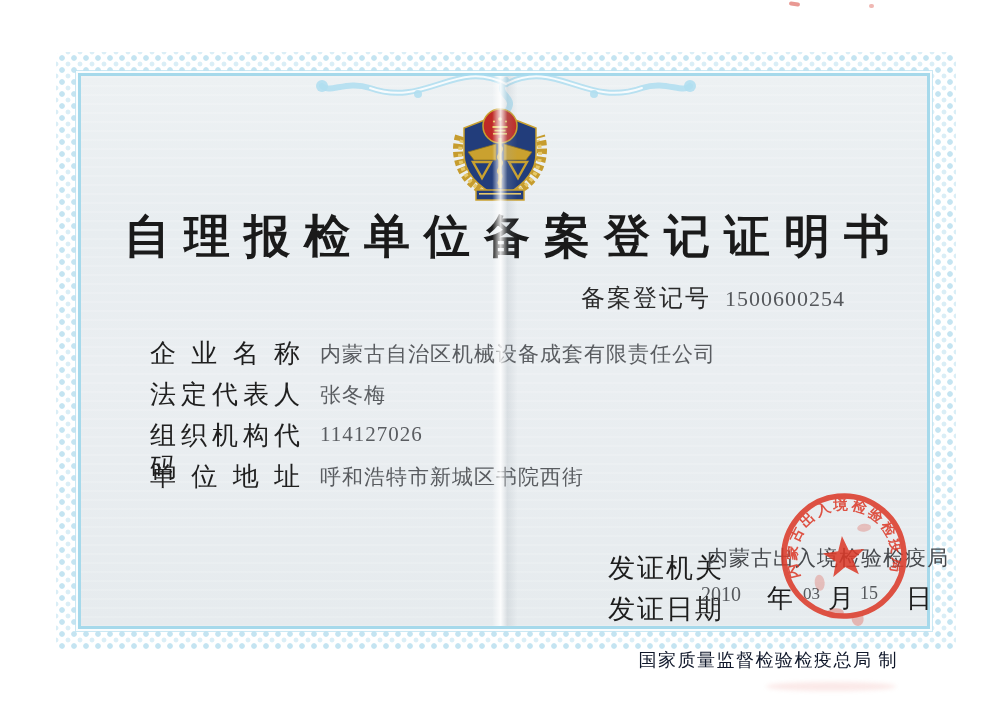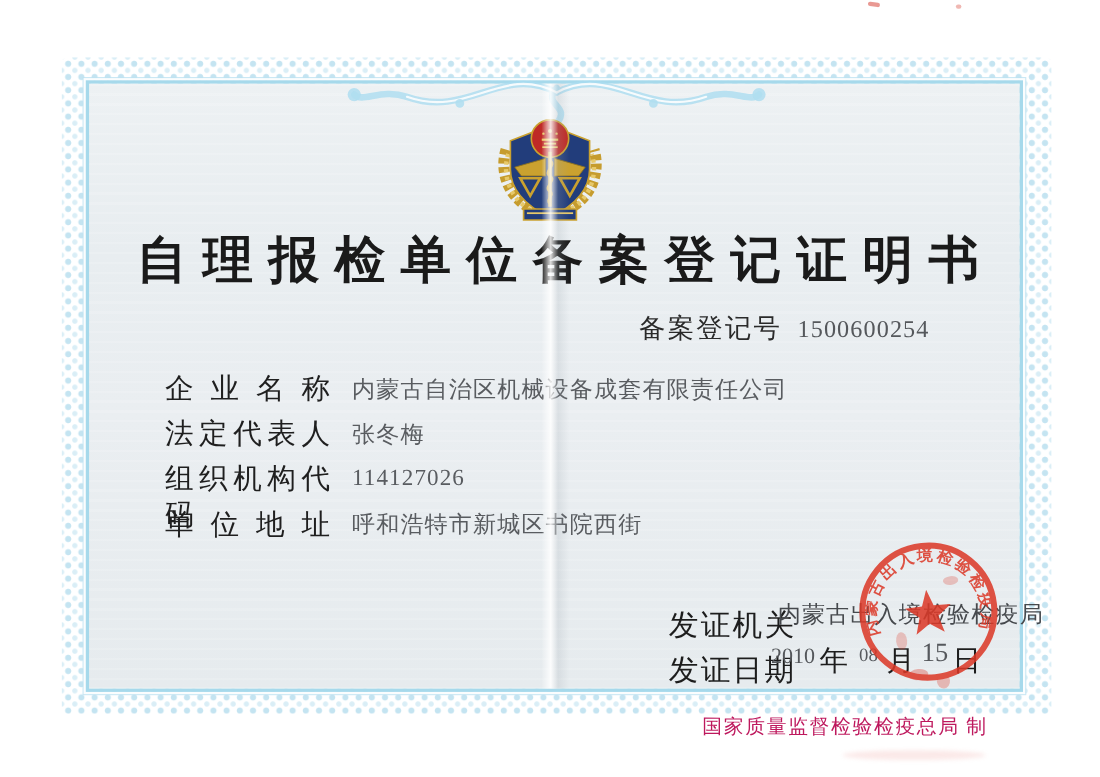--- a/index.html
+++ b/index.html
@@ -64,31 +64,31 @@
   .issuer-label, .date-label {
     position:absolute; left:527px; font-size:27px; color:#1d1d1d; letter-spacing:2px; white-space:nowrap;
   }
   .issuer-label { top:474px; }
   .date-label   { top:515px; }
   .issuer-value { position:absolute; left:626px; top:468px; font-size:21px; color:#46494d; letter-spacing:1px; white-space:nowrap; z-index:1; }
 
   .date-parts { position:absolute; left:620px; top:505px; z-index:1; white-space:nowrap; }
   .d-num { font-size:20px; color:#55585c; font-family:"Liberation Serif",serif; vertical-align:6px; }
   .d-unit { font-size:26px; color:#1d1d1d; }
-  .d-year  { }
+  .d-year  { margin-right:22px; }
   .d-yu    { margin-right:6px; }
   .d-month { font-size:17px; vertical-align:8px; margin-right:4px; }
   .d-mu    { margin-right:2px; }
-  .d-day   { font-size:24px; vertical-align:8px; margin-right:0; }
+  .d-day   { font-size:18px; vertical-align:8px; margin-right:24px; }
 
   .seal { position:absolute; left:690px; top:408px; width:146px; height:152px; z-index:2; }
 
   .page-footer {
     position:absolute; top:648px; right:102px;
-    font-size:18px; color:#be185d; letter-spacing:1.5px; white-space:nowrap;
+    font-size:18px; color:#0f172a; letter-spacing:1.5px; white-space:nowrap;
   }
 
   .speck { position:absolute; border-radius:3px; background:rgba(215,70,58,.55); }
   .speck-1 { left:789px; top:2px; width:11px; height:4px; transform:rotate(8deg); }
   .speck-2 { left:869px; top:4px; width:5px; height:4px; opacity:.7; }
   .smudge { position:absolute; left:766px; top:682px; width:130px; height:9px;
             background:rgba(228,120,110,.16); filter:blur(2px); border-radius:50%; }
 </style>
 </head>
 <body>
@@ -172,21 +172,21 @@
       </div>
     </div>
 
     <div class="issuer-label">发证机关</div>
     <div class="issuer-value">内蒙古出入境检验检疫局</div>
 
     <div class="date-label">发证日期</div>
     <div class="date-parts">
       <span class="d-num d-year">2010</span>
       <span class="d-unit d-yu">年</span>
-      <span class="d-num d-month">08</span>
+      <span class="d-num d-month">03</span>
       <span class="d-unit d-mu">月</span>
       <span class="d-num d-day">15</span>
       <span class="d-unit">日</span>
     </div>
 
     <svg class="seal" viewBox="0 0 146 152">
       <g transform="rotate(-6 73 72)" opacity="0.86">
         <circle cx="73" cy="72" r="60" fill="none" stroke="#dc3827" stroke-width="5.5"></circle>
         <path id="sealArc" d="M28,90 A48,48 0 1 1 118,90" fill="none"></path>
         <text fill="#dc3827" font-size="14.5" letter-spacing="2.5" font-family="'DejaVu Sans',sans-serif" font-weight="bold">

